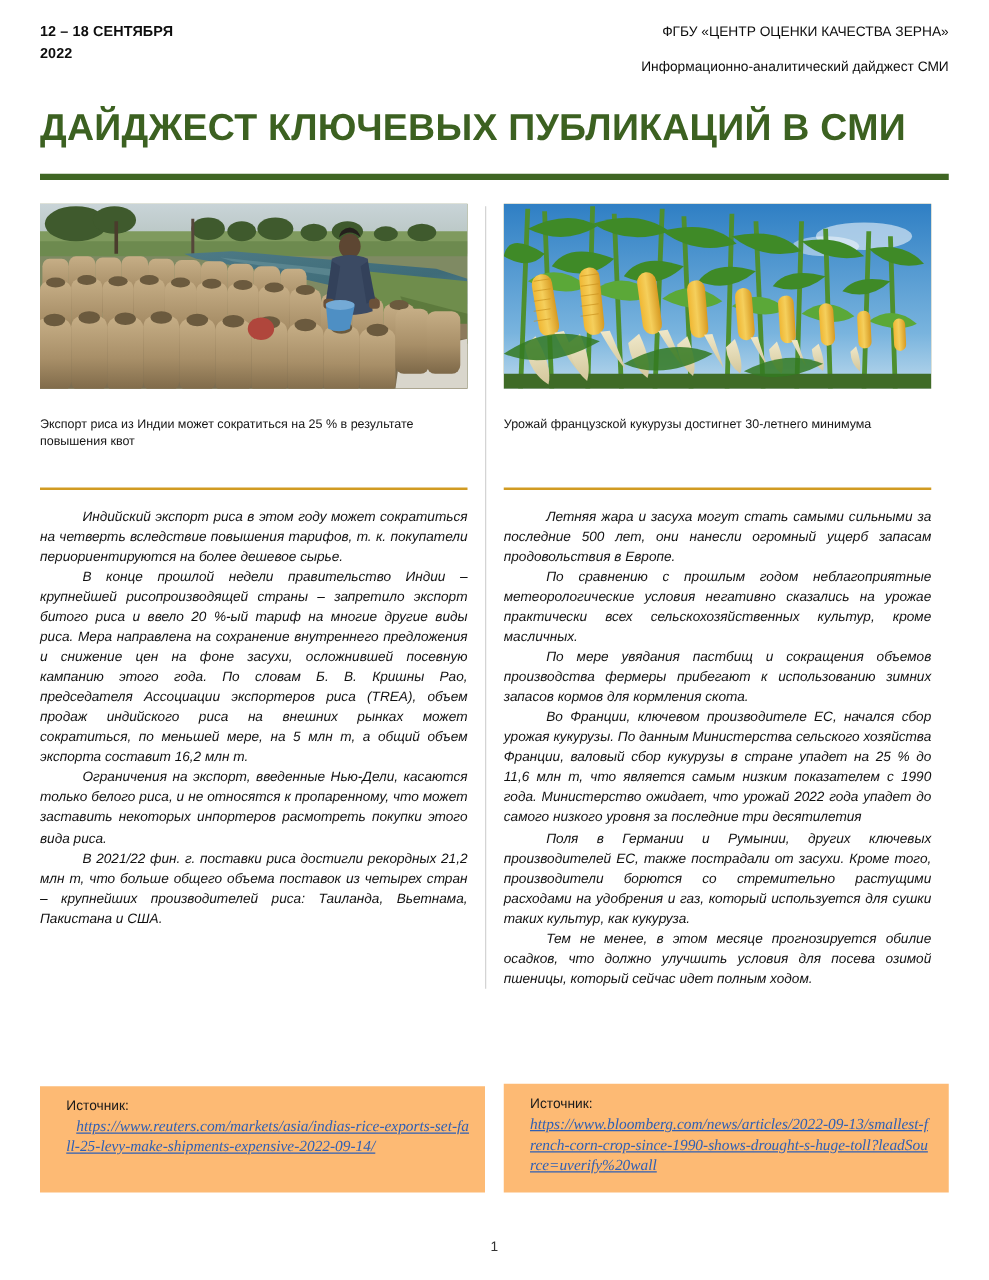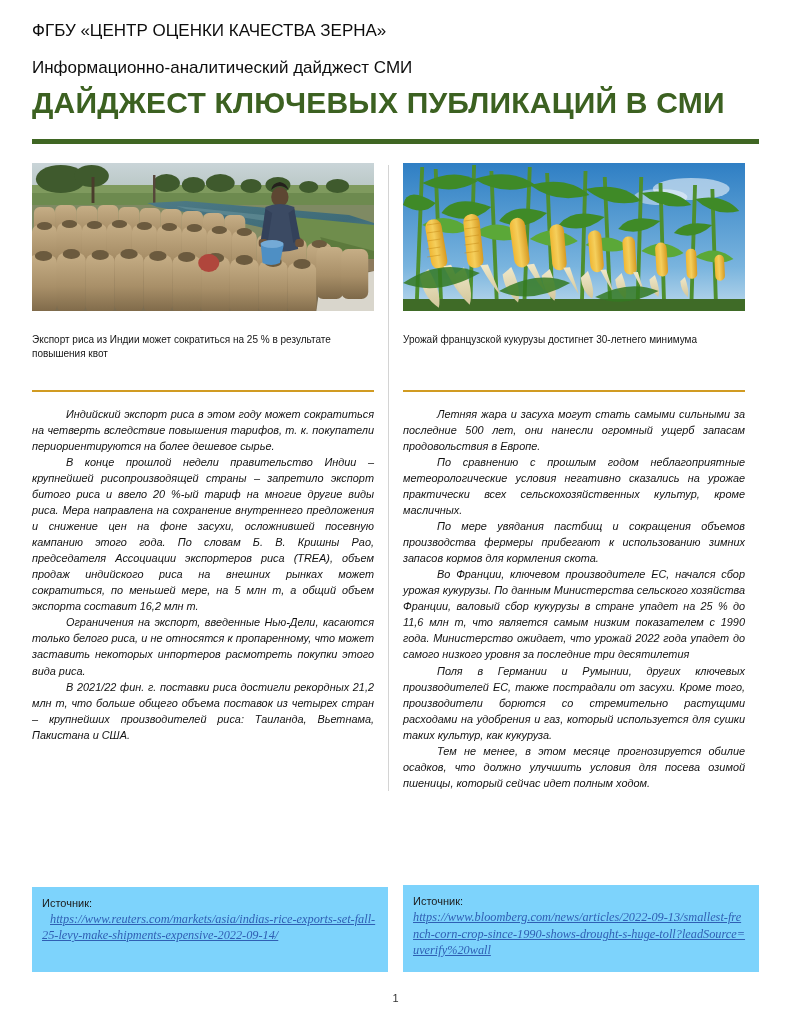--- a/index.html
+++ b/index.html
@@ -33,22 +33,22 @@
   }
   .masthead-date {
     font-size: 11.5px;
     font-weight: bold;
     line-height: 1.45;
     letter-spacing: 0.1px;
     color: #0d0d0d;
     white-space: pre-line;
   }
   .masthead-org {
-    text-align: left;
-    font-size: 17px;
+    text-align: right;
+    font-size: 11px;
     line-height: 1.5;
     color: #0d0d0d;
   }
   .masthead-org .org-line1 { display: block; }
   .masthead-org .org-line2 { display: block; margin-top: 11px; }
 
   
   .main-title {
     color: #3c6121;
     font-size: 30px;
@@ -119,24 +119,24 @@
     font-style: italic;
   }
   .body-text p {
     margin: 0;
     text-indent: 34px;
   }
 
   
   .source-box {
     position: absolute;
-    bottom: 52px;
-    background: #7dd3fc;
+    bottom: 70px;
+    background: #fdba74;
     box-sizing: border-box;
-    padding: 10px 12px 14px 10px;
+    padding: 10px 12px 14px 21px;
     width: 356px;
     min-height: 85px;
   }
   .source-box.left  { left: 32px; }
   .source-box.right { left: 403px; }
   .source-label {
     font-size: 11px;
     color: #1a1a1a;
     margin-bottom: 2px;
   }
@@ -163,20 +163,22 @@
     font-size: 11px;
     color: #333;
   }
 </style>
 </head>
 <body>
 
 <div class="page">
 
   <div class="masthead">
+    <div class="masthead-date">12 – 18 СЕНТЯБРЯ
+2022</div>
     <div class="masthead-org">
       <span class="org-line1">ФГБУ «ЦЕНТР ОЦЕНКИ КАЧЕСТВА ЗЕРНА»</span>
       <span class="org-line2">Информационно-аналитический дайджест СМИ</span>
     </div>
   </div>
 
   <div class="main-title">ДАЙДЖЕСТ КЛЮЧЕВЫХ ПУБЛИКАЦИЙ В СМИ</div>
   <div class="title-rule"></div>
 
   <div class="columns">

